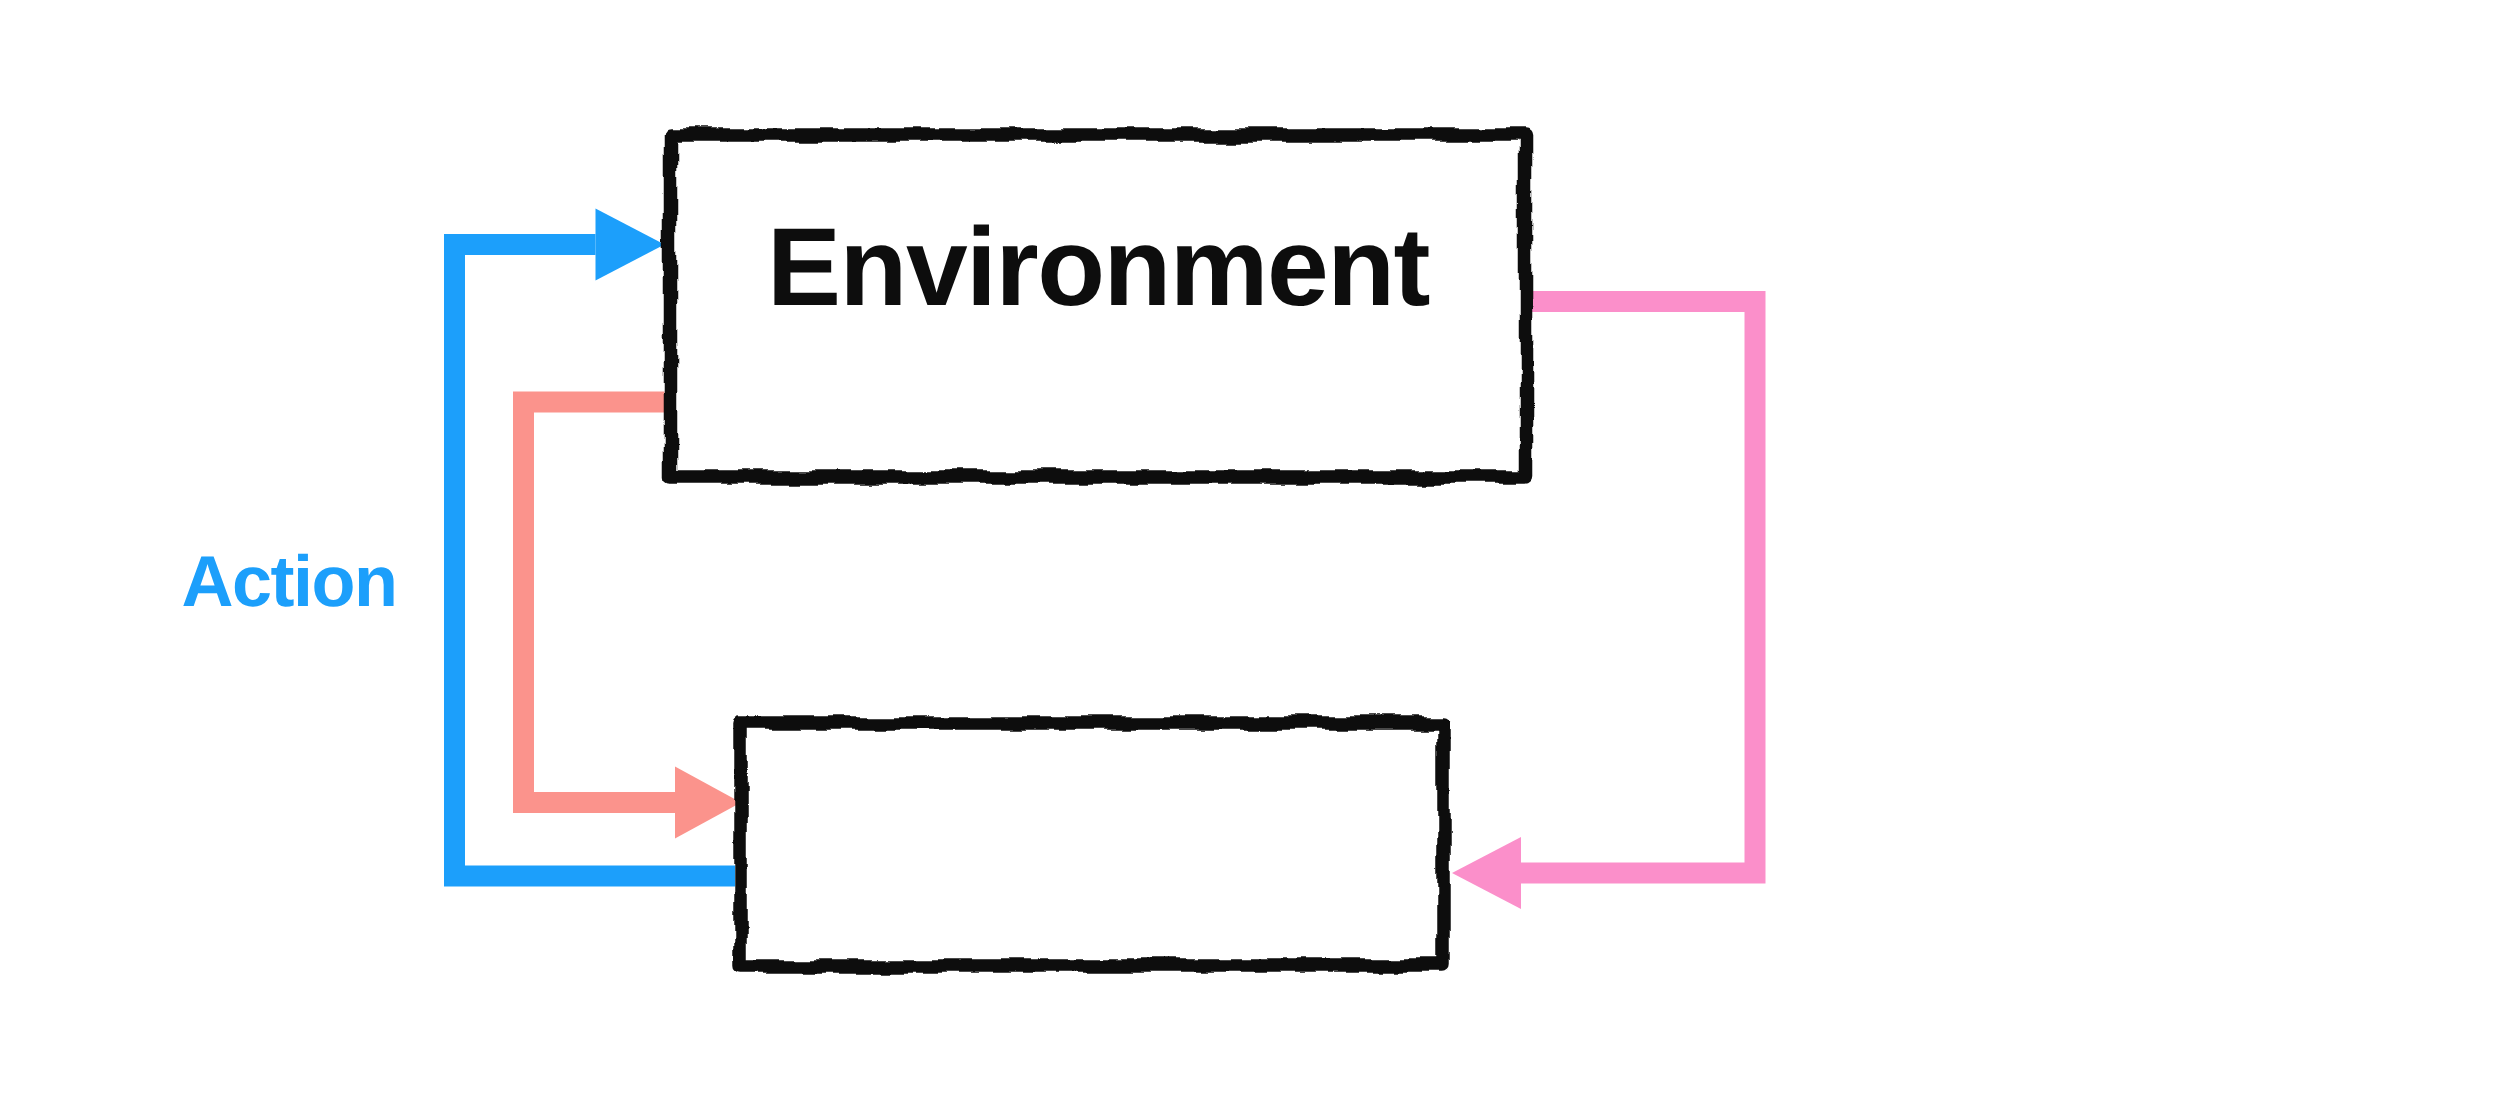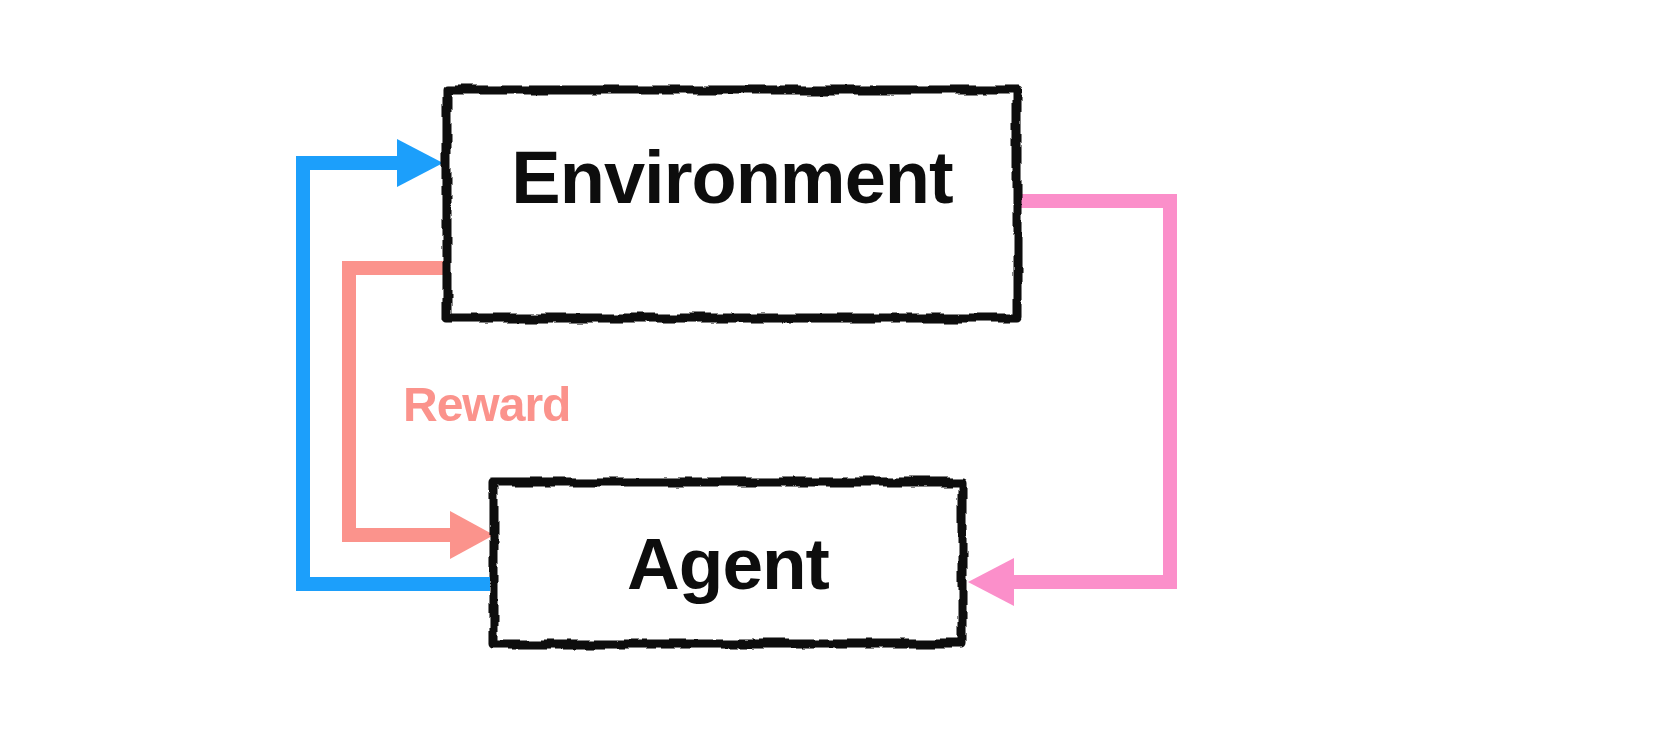--- a/index.html
+++ b/index.html
@@ -100,19 +100,18 @@
       <path class="edge-line edge-observation" d="M 1020 201 L 1170 201 L 1170 582 L 1014 582"></path>
       <polygon class="head-observation" points="1014,558 1014,606 968,582"></polygon>
     </g>
 
     <rect class="node-rect" x="447" y="90" width="570" height="228" filter="url(#rough)"></rect>
     <rect class="node-rect" x="494" y="482" width="468" height="162" filter="url(#rough)"></rect>
   </svg>
 
   <div class="node-label environment">Environment</div>
 
-  <div class="node-label agent">Agent</div>
 
+  <div class="edge-label action">Action</div>
 
-  <div class="edge-label reward">Reward</div>
 
 
 </div>
 
 </body></html>

